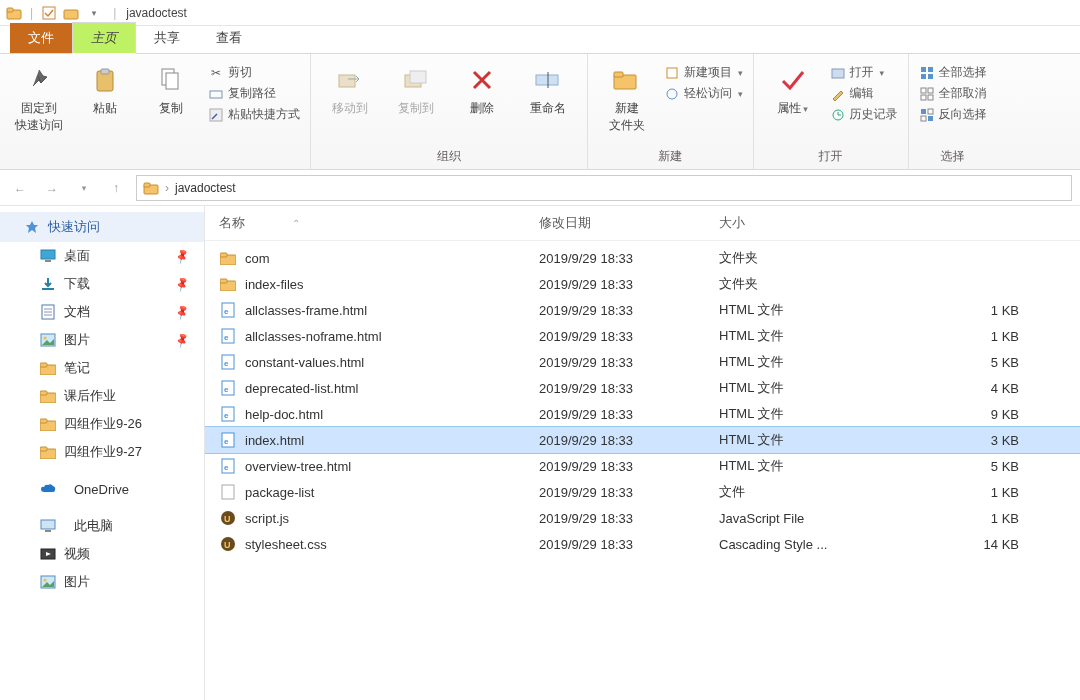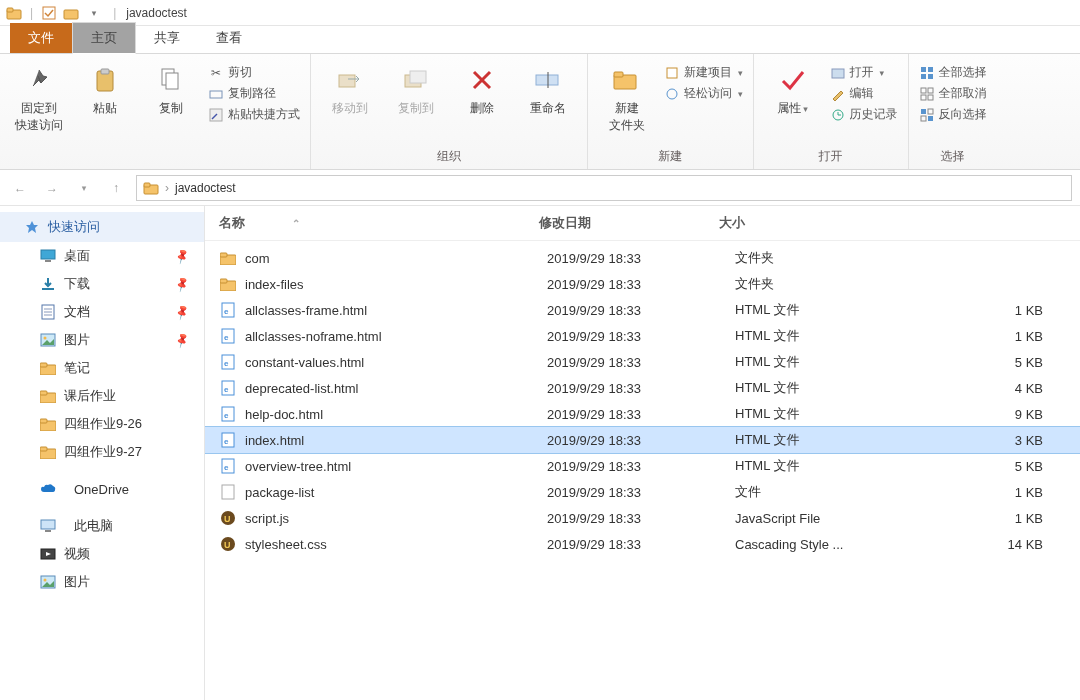--- a/index.html
+++ b/index.html
@@ -10,21 +10,21 @@
   .titlebar { height: 26px; display: flex; align-items: center; background: #fff; border-bottom: 1px solid #e5e5e5; padding: 0 4px; gap: 6px; }
   .titlebar .qat { display: flex; align-items: center; gap: 2px; }
   .qat-btn { width: 20px; height: 20px; display: flex; align-items: center; justify-content: center; }
   .title-sep { color: #bbb; margin: 0 4px; }
   .titlebar .title { font-size: 12px; color: #444; }
 
   
   .ribbon-tabs { height: 28px; display: flex; align-items: flex-end; padding-left: 10px; gap: 0; border-bottom: 1px solid #d9d9d9; background: #fff; }
   .rtab { padding: 6px 18px; font-size: 13px; color: #444; cursor: pointer; position: relative; }
   .rtab.file { background: #c76a1b; color: #fff; }
-  .rtab.active { background: #a3a3a3; border: 1px solid #d9d9d9; border-bottom: 1px solid #fff; margin-bottom: -1px; }
+  .rtab.active { background: #bef264; border: 1px solid #d9d9d9; border-bottom: 1px solid #fff; margin-bottom: -1px; font-style: italic; }
 
   
   .ribbon { height: 116px; border-bottom: 1px solid #d9d9d9; background: linear-gradient(#fdfdfd,#f6f6f6); display: flex; }
   .group { border-right: 1px solid #e1e1e1; padding: 6px 10px 2px; display: flex; flex-direction: column; justify-content: space-between; }
   .group-body { display: flex; align-items: flex-start; gap: 8px; flex: 1; }
   .group-label { text-align: center; font-size: 12px; color: #635c5c; padding: 2px 0; }
   .rbtn { display: flex; flex-direction: column; align-items: center; width: 58px; text-align: center; gap: 4px; font-size: 12px; color: #444; cursor: pointer; padding-top:4px;}
   .rbtn.disabled { color: #a9a9a9; }
   .rico { width: 32px; height: 32px; display: flex; align-items: center; justify-content: center; }
   .mini-list { display: flex; flex-direction: column; gap: 4px; font-size: 12px; color: #555; padding-top:4px;}
@@ -45,23 +45,23 @@
   .sb-head { display: flex; align-items: center; gap: 8px; padding: 6px 10px 6px 24px; font-size: 13px; color: #2a5ea1; background:#eaf1fb; }
   .sb-item { display: flex; align-items: center; gap: 8px; padding: 5px 10px 5px 40px; font-size: 13px; color: #333; position:relative; cursor:pointer;}
   .sb-item .pin { position: absolute; right: 14px; color: #888; font-size: 11px; transform: rotate(-30deg);}
   .sb-spacer { height: 10px; }
   .sb-root { padding-left: 40px; gap: 18px; }
   .sb-ico { width:16px; height:16px; display:flex;align-items:center;justify-content:center;}
 
   
   .filepane { flex: 1; overflow: auto; }
   .cols { display: grid; grid-template-columns: 320px 180px 180px 160px; padding: 8px 0 8px 14px; border-bottom: 1px solid #eee; color: #5a5a5a; font-size:13px;}
-  .cols .ch { display:flex; align-items:center; gap:17px;font-weight:bold;}
+  .cols .ch { display:flex; align-items:center; gap:17px;}
   .files { padding: 4px 0; font-size:13px;}
-  .frow { display: grid; grid-template-columns: 320px 180px 180px 160px; padding: 4px 0 4px 14px; align-items: center; cursor:pointer;gap:8px;}
+  .frow { display: grid; grid-template-columns: 320px 180px 180px 160px; padding: 4px 0 4px 14px; align-items: center; cursor:pointer;}
   .frow.selected { background: #cfe5ff; outline:1px solid #99c6ef;}
   .fname { display: flex; align-items: center; gap: 8px; }
   .fico { width: 18px; height: 18px; display:flex;align-items:center;justify-content:center;}
   .fsize { text-align: right; padding-right: 40px; }
 
   
   svg { display:block; }
 </style>
 </head>
 <body>

